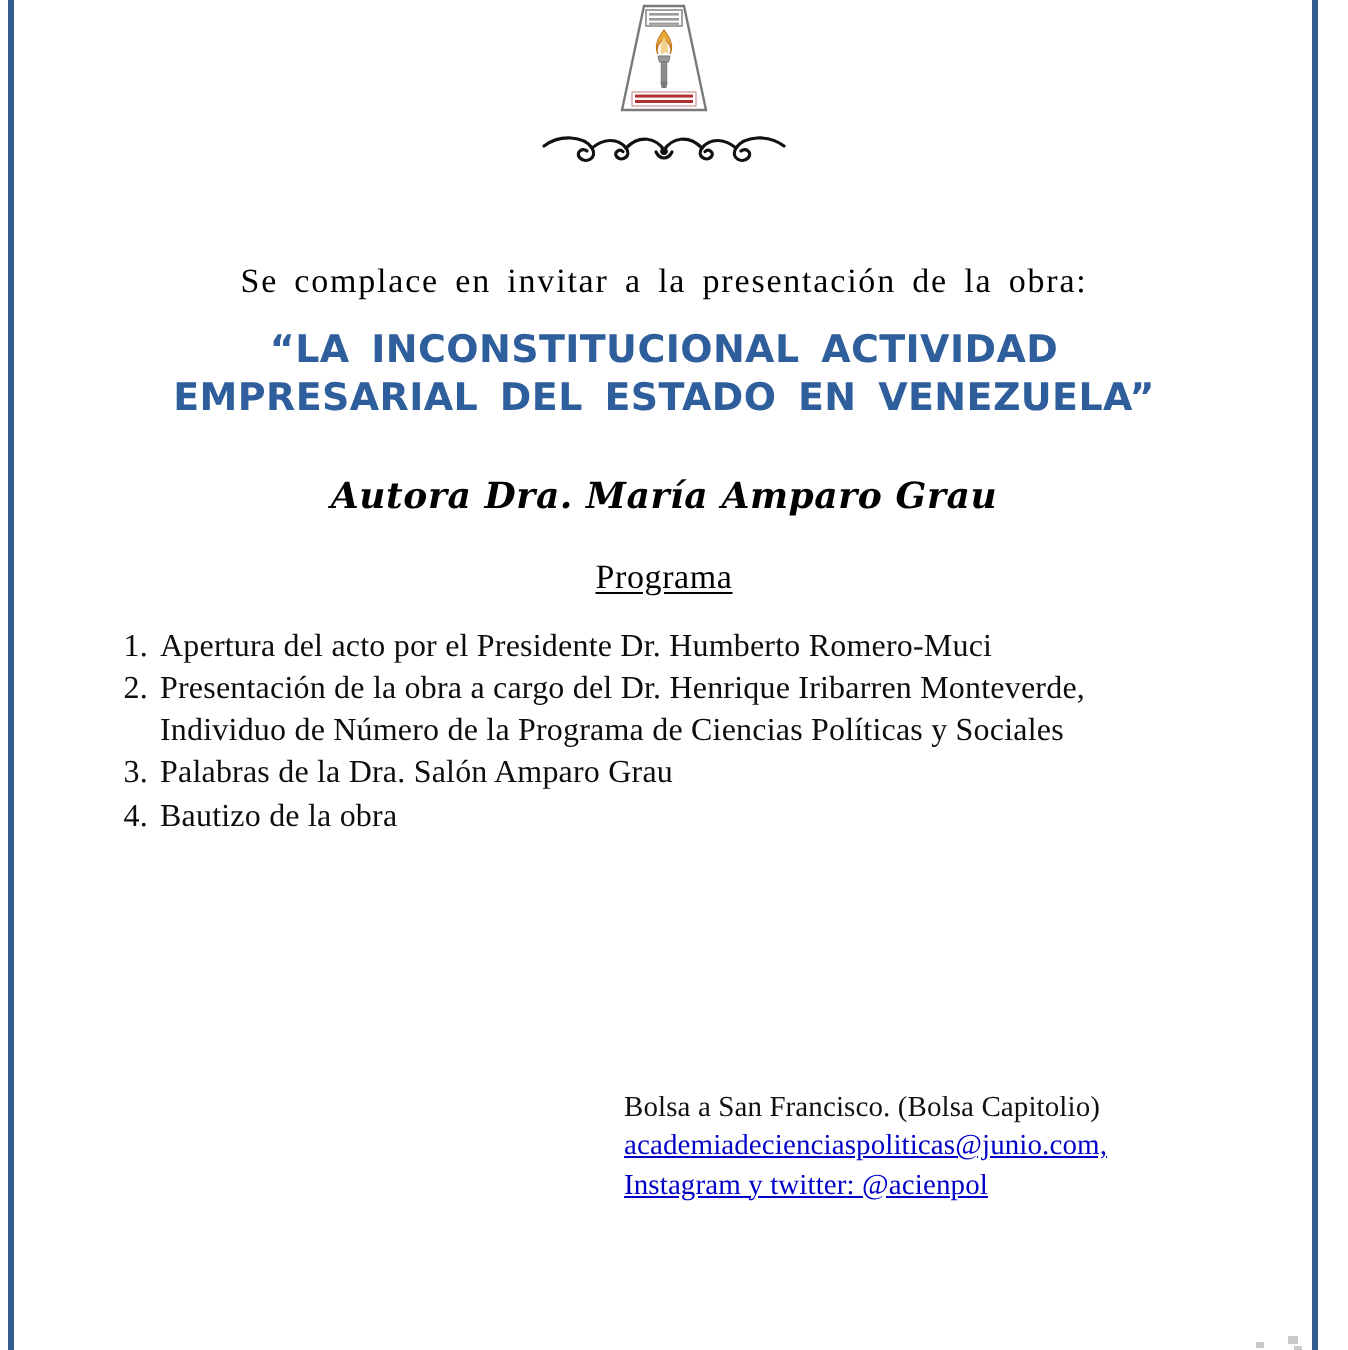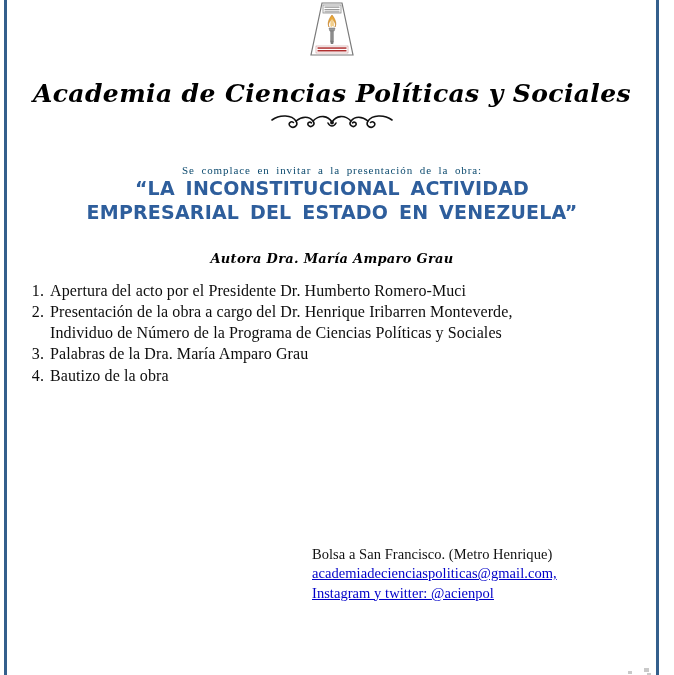--- a/index.html
+++ b/index.html
@@ -74,31 +74,31 @@
   .flourish {
     text-align: center;
     margin-top: 2px;
     height: 26px;
   }
   .flourish svg { display: block; margin: 0 auto; }
 
   
   .invite-line {
     text-align: center;
-    margin-top: 28px;
-    font-size: 11px;
+    margin-top: 42px;
+    font-size: 17px;
     letter-spacing: 0.9px;
     word-spacing: 3px;
-    color: #0c4a6e;
+    color: #000000;
   }
 
   
   .book-title {
     text-align: center;
-    margin-top: 0;
+    margin-top: 12px;
     font-family: "DejaVu Sans", "Liberation Sans", sans-serif;
     font-weight: bold;
     font-size: 19px;
     line-height: 1.28;
     color: #2e5e9c;
     letter-spacing: 0.2px;
     word-spacing: 4px;
     padding: 0 55px;
   }
 
@@ -111,41 +111,41 @@
     color: #111111;
   }
 
   
   .author {
     text-align: center;
     margin-top: 26px;
     font-family: "DejaVu Serif", "Liberation Serif", serif;
     font-style: italic;
     font-weight: bold;
-    font-size: 13px;
+    font-size: 18px;
     letter-spacing: 0.3px;
     color: #000000;
   }
 
   
   .programa-heading {
     text-align: center;
     margin-top: 20px;
     font-size: 17px;
     letter-spacing: 0.3px;
   }
   .programa-heading span {
     text-decoration: underline;
     text-underline-offset: 2px;
   }
 
   
   .program-list {
     margin: 14px 0 0 0;
-    padding-left: 42px;
+    padding-left: 72px;
     list-style: none;
     counter-reset: prog;
   }
   .program-list li {
     position: relative;
     counter-increment: prog;
     font-size: 16px;
     line-height: 1.33;
     letter-spacing: 0.1px;
     color: #0d0d0d;
@@ -221,21 +221,20 @@
           <rect x="24.6" y="30" width="2.8" height="10" fill="#8c8c8c" stroke="#6f6f6f" stroke-width="0.4"></rect>
           <polygon points="24.2,40 27.8,40 27.2,43 24.8,43" fill="#7a7a7a"></polygon>
 
           <rect x="10" y="45" width="32" height="7" fill="#ffffff" stroke="#c08080" stroke-width="0.5"></rect>
           <rect x="11.5" y="46.3" width="29" height="1.5" fill="#b03030"></rect>
           <rect x="11.5" y="49" width="29" height="1.5" fill="#b03030"></rect>
         </svg>
       </div>
     </div>
 
-    <div class="academy-name">Academia de Ciencias Políticas y Sociales</div>
 
     <div class="flourish">
       <svg width="140" height="24" viewBox="0 0 140 24" xmlns="http://www.w3.org/2000/svg">
         <g fill="none" stroke="#111111" stroke-width="1.6" stroke-linecap="round">
           <path d="M10,10 C18,4 30,5 34,11 C37,16 31,19 28,16 C25.5,13.5 29,10.5 31.5,12.5"></path>
           <path d="M34,11 C40,6 47,6 51,11 C54,15 49,18 46.5,15.5 C44.5,13.5 47.5,11 49.5,12.8"></path>
           <path d="M51,11 C58,4 66,6 70,12"></path>
           <path d="M130,10 C122,4 110,5 106,11 C103,16 109,19 112,16 C114.5,13.5 111,10.5 108.5,12.5"></path>
           <path d="M106,11 C100,6 93,6 89,11 C86,15 91,18 93.5,15.5 C95.5,13.5 92.5,11 90.5,12.8"></path>
           <path d="M89,11 C82,4 74,6 70,12"></path>
@@ -245,42 +244,45 @@
       </svg>
     </div>
 
     <div class="invite-line">Se complace  en invitar  a la presentación  de la obra:</div>
 
     <div class="book-title">“LA INCONSTITUCIONAL  ACTIVIDAD  EMPRESARIAL  DEL ESTADO  EN VENEZUELA”</div>
 
 
     <div class="author">Autora Dra. María Amparo Grau</div>
 
+    <div class="programa-heading">
+      <span>Programa</span>
+    </div>
 
     <ol class="program-list">
       <li>
         <span>Apertura del acto por el Presidente Dr. Humberto Romero-Muci</span>
       </li>
       <li>
         <span>Presentación de la obra a cargo del Dr. Henrique Iribarren Monteverde,</span>
         <span class="cont">Individuo de Número de la Programa de Ciencias Políticas y Sociales</span>
       </li>
       <li>
-        <span>Palabras de la Dra. María Amparo Grau</span>
+        <span>Palabras de la Dra. Salón Amparo Grau</span>
       </li>
       <li>
         <span>Bautizo de la obra</span>
       </li>
     </ol>
 
   </div>
 
   <div class="details">
-    <div class="line">Bolsa a San Francisco. (Metro Henrique)</div>
-    <a class="link" href="#">academiadecienciaspoliticas@gmail.com,</a>
+    <div class="line">Bolsa a San Francisco. (Bolsa Capitolio)</div>
+    <a class="link" href="#">academiadecienciaspoliticas@junio.com,</a>
     <a class="link" href="#">Instagram  y twitter: @acienpol</a>
   </div>
 
   <div class="artifact a1"></div>
   <div class="artifact a2"></div>
   <div class="artifact a3"></div>
 
 </div>
 
 </body></html>

